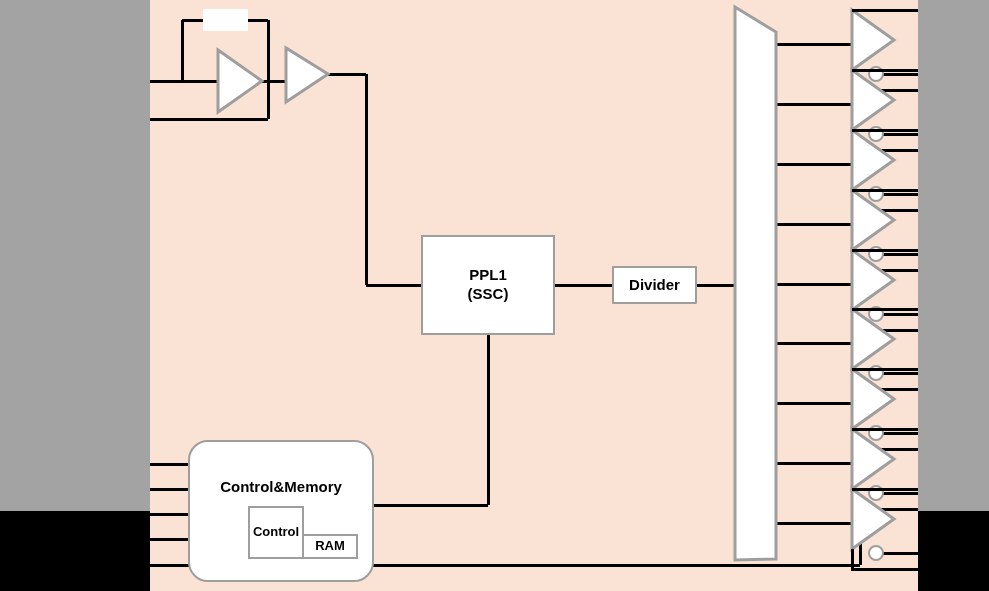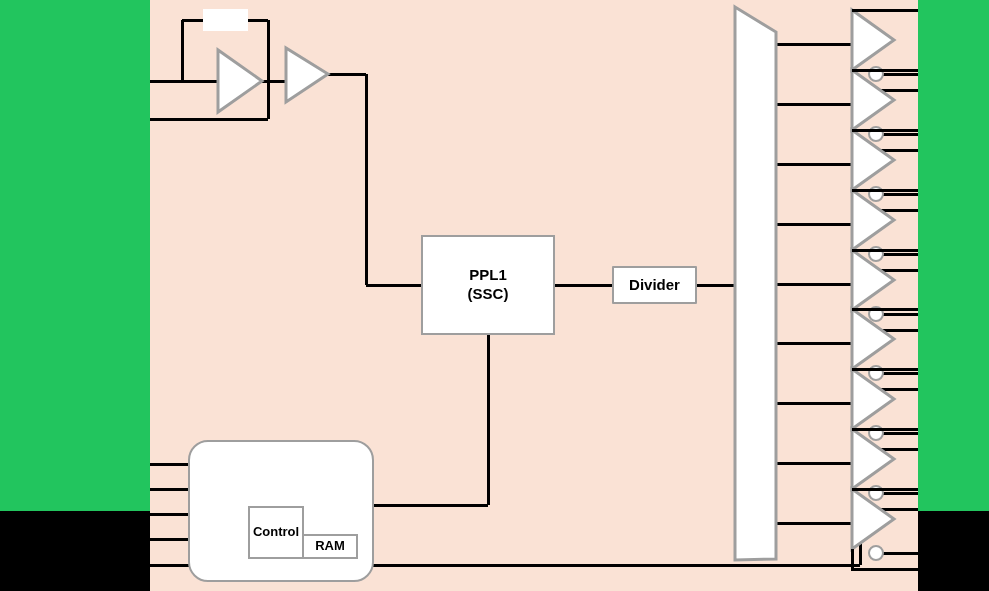--- a/index.html
+++ b/index.html
@@ -1,18 +1,18 @@
 <!DOCTYPE html>
 <html><head>
 <meta charset="utf-8">
 <style>
   html,body{margin:0;padding:0;background:#000;}
   body{width:989px;height:591px;overflow:hidden;
        font-family:"Liberation Sans", sans-serif;}
-  #root{position:relative;width:989px;height:511px;background:#22c55e;}
+  #root{position:relative;width:989px;height:511px;background:#a3a3a3;}
   #canvas{position:absolute;left:150px;top:0;width:768px;height:591px;
           background:#fae2d5;overflow:hidden;}
   #svg{position:absolute;left:0;top:0;width:989px;height:591px;}
 
   .blk{position:absolute;box-sizing:border-box;background:#ffffff;
        border:2px solid #9e9e9e;display:flex;align-items:center;
        justify-content:center;text-align:center;color:#000;
        font-weight:bold;line-height:1.25;}
   .pll{left:421px;top:235px;width:134px;height:100px;font-size:15px;}
   .divider{left:612px;top:266px;width:85px;height:38px;font-size:15px;
@@ -162,20 +162,21 @@
       <span>PPL1</span><br>
       <span>(SSC)</span>
     </span>
   </div>
 
   <div class="blk divider">
     <span>Divider</span>
   </div>
 
   <div class="blk ctrlmem">
+    <div class="cmtitle">Control&amp;Memory</div>
     <div class="subrow">
       <div class="sub">
         <span>Control</span>
       </div>
       <div class="sub">
         <span>RAM</span>
       </div>
     </div>
   </div>
 

